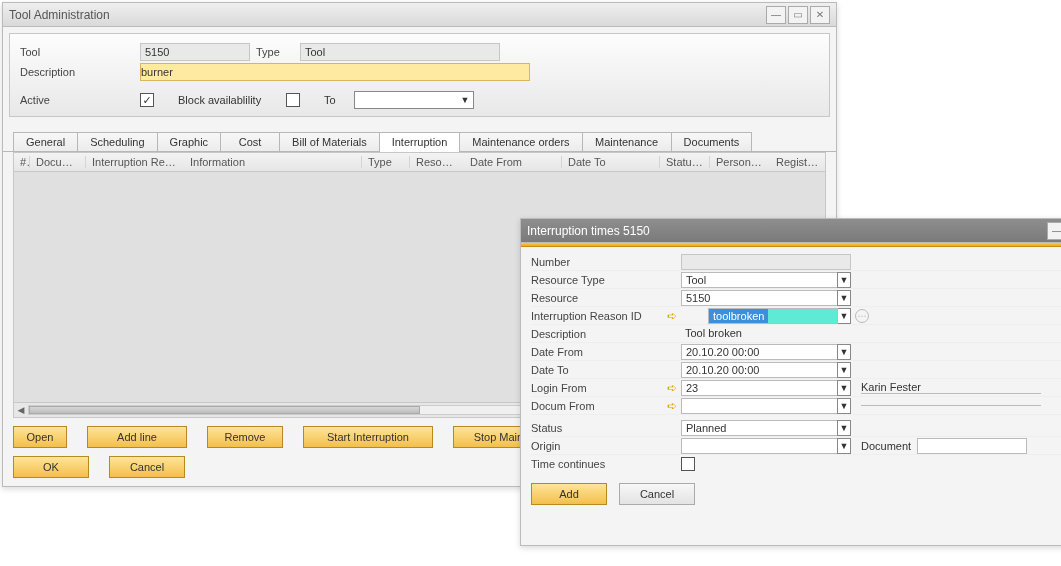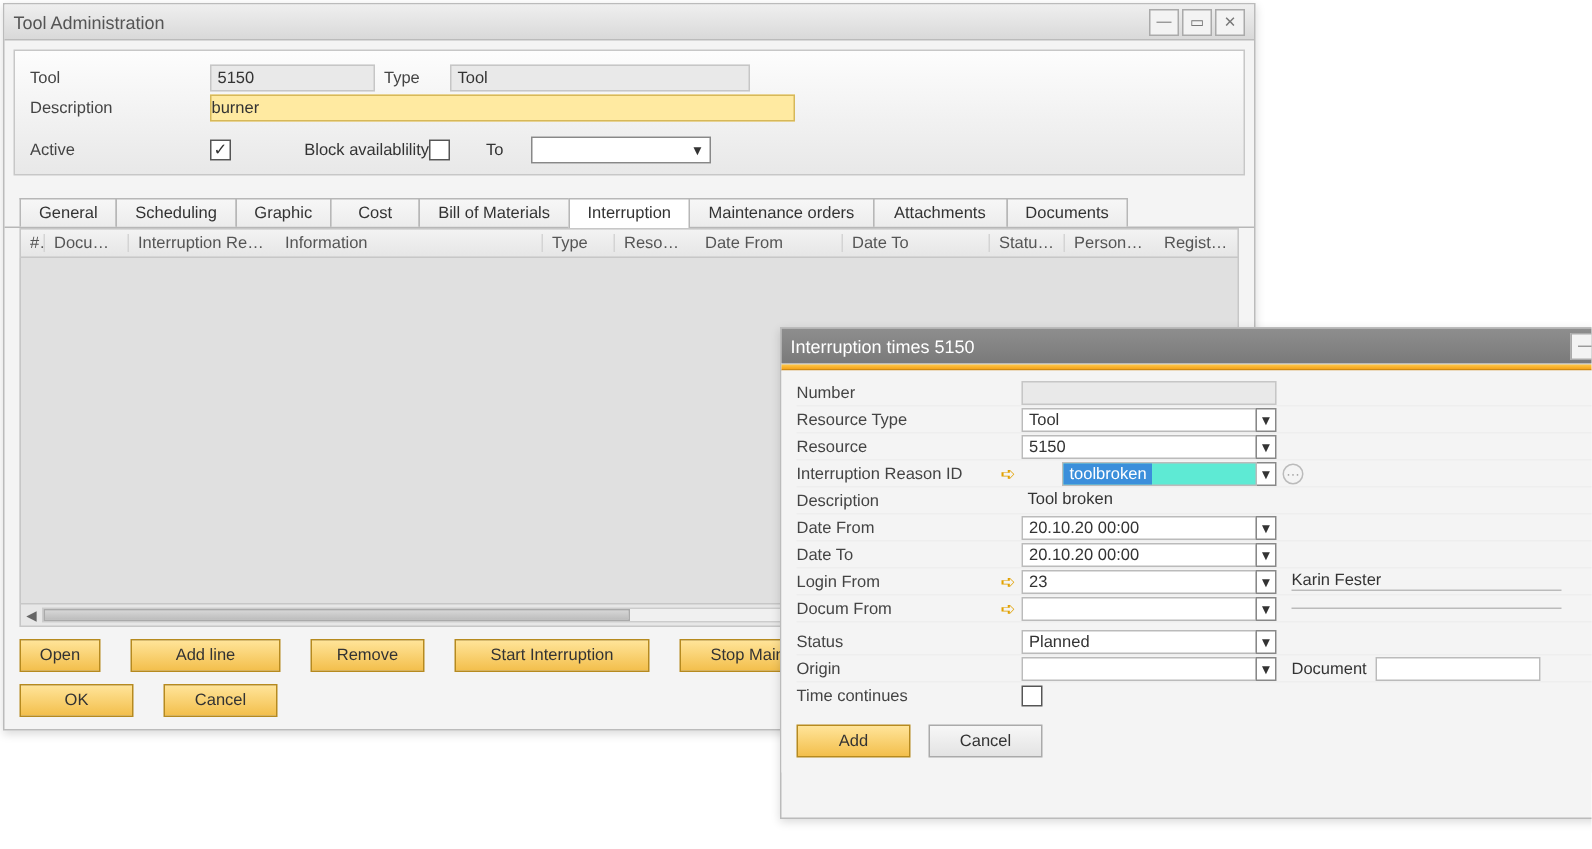--- a/index.html
+++ b/index.html
@@ -270,40 +270,40 @@
       </div>
       <div class="form-row">
         <span class="lbl">Description</span>
         <span class="yellow-field" style="width:390px;">burner</span>
       </div>
       <div style="height:8px;"></div>
       <div class="form-row">
         <span class="lbl">Active</span>
         <span class="checkbox">✓</span>
         <span style="width:24px;"></span>
-        <span style="width:108px;text-align:right;">Block availablility</span>
+        <span style="width:108px;">Block availablility</span>
         <span class="checkbox"></span>
         <span style="width:24px;"></span>
         <span style="width:30px;">To</span>
         <div class="select" style="width:120px;">
           <span class="sel-val"></span>
           <span class="sel-arr">▼</span>
         </div>
       </div>
     </div>
 
     <div class="tabs-bar">
       <div class="tab">General</div>
       <div class="tab">Scheduling</div>
       <div class="tab">Graphic</div>
       <div class="tab">Cost</div>
       <div class="tab wide">Bill of Materials</div>
       <div class="tab active">Interruption</div>
       <div class="tab wide">Maintenance orders</div>
-      <div class="tab wide">Attachments</div>
+      <div class="tab wide">Maintenance</div>
       <div class="tab">Documents</div>
     </div>
 
     <div class="table-wrap">
       <div class="thead">
         <div class="th" style="width:16px;">#</div>
         <div class="th" style="width:56px;">Docum ...</div>
         <div class="th" style="width:98px;border-right:none;">Interruption Reaso</div>
         <div class="th" style="width:178px;">Information</div>
         <div class="th" style="width:48px;">Type</div>

